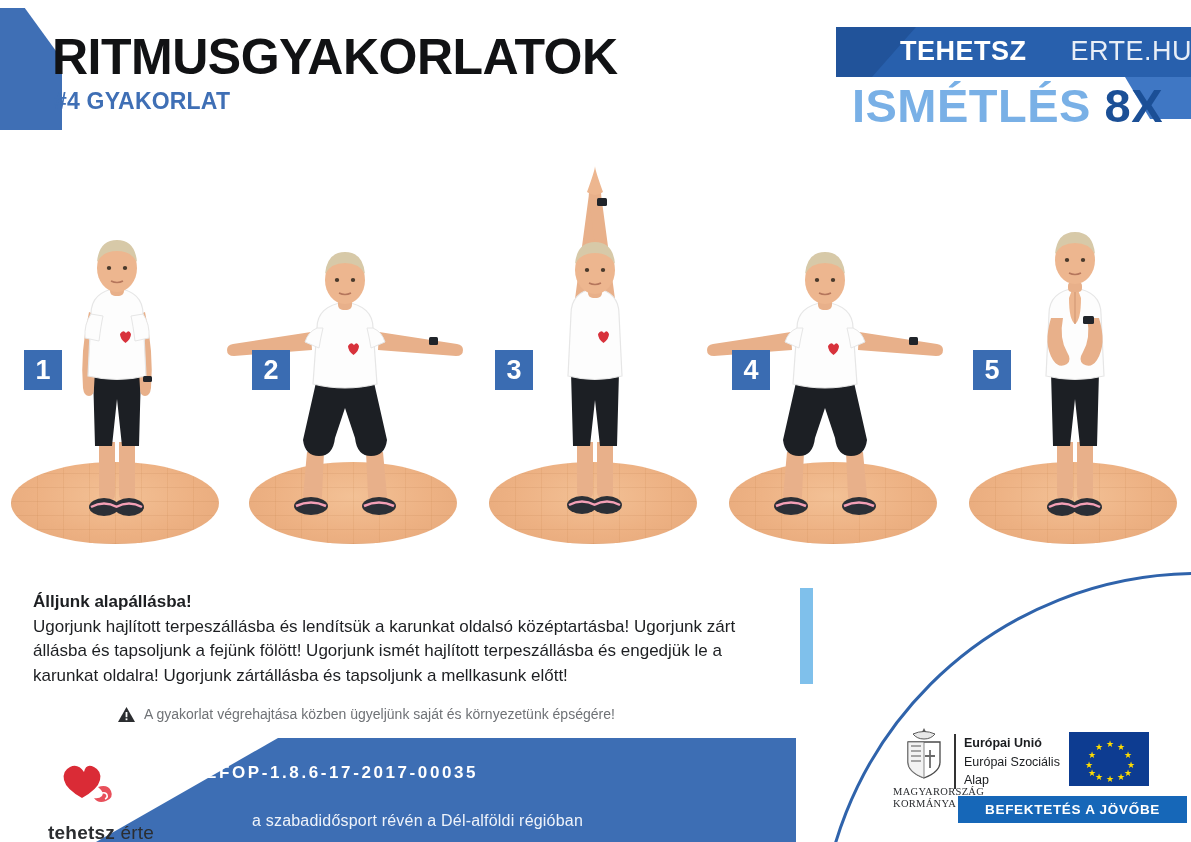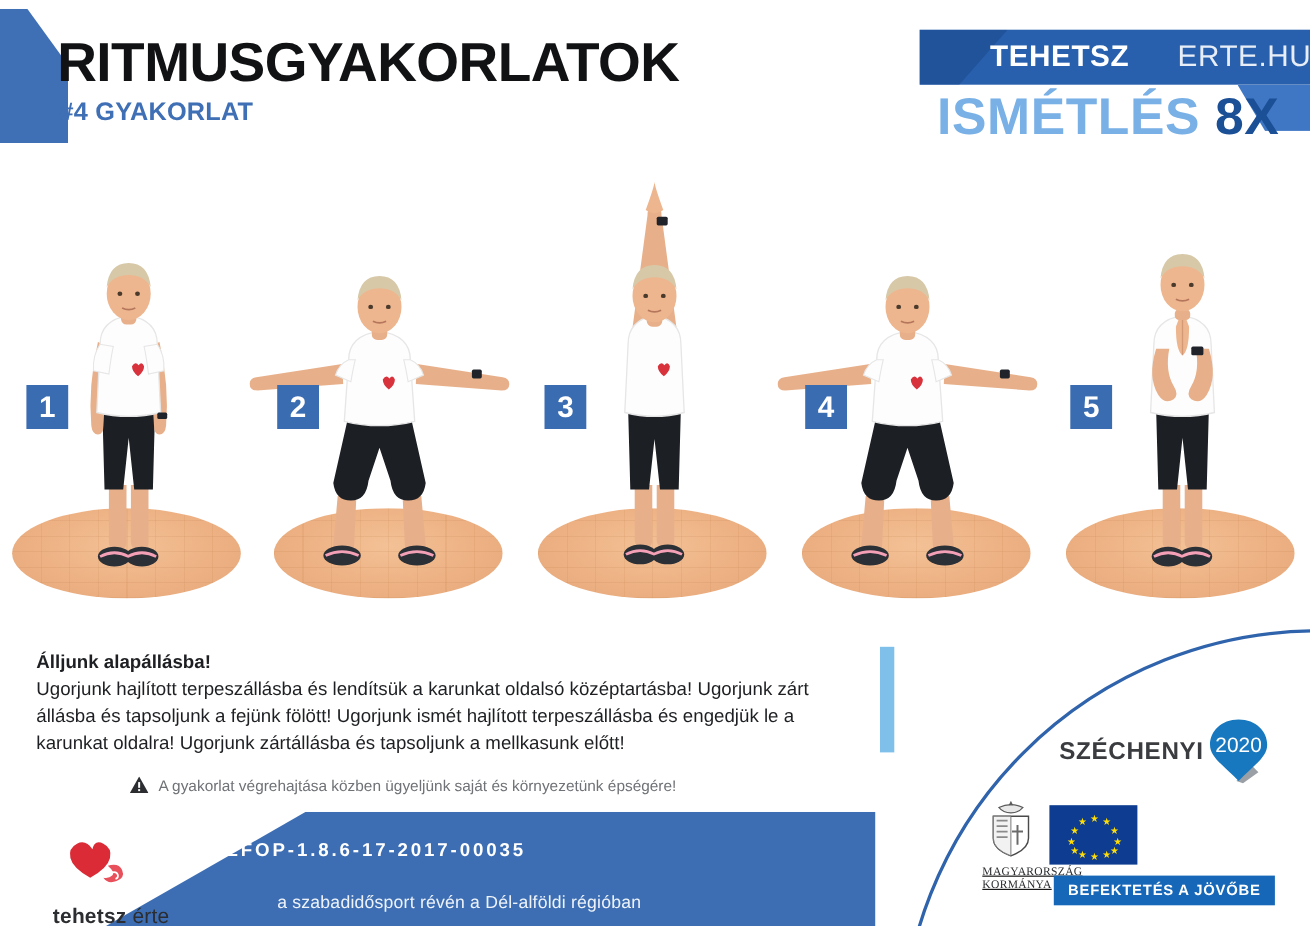--- a/index.html
+++ b/index.html
@@ -111,21 +111,21 @@
   .instr-body { font-size: 17px; font-weight: 400; line-height: 1.46; }
 
   .vbar {
     position: absolute; left: 800px; top: 588px;
     width: 13px; height: 96px;
     background: #7fc0eb;
   }
 
   .warn {
     position: absolute; left: 118px; top: 706px;
-    display: flex; align-items: flex-start; gap: 9px;
+    display: flex; align-items: center; gap: 9px;
     color: #6f7276; font-size: 14px; white-space: nowrap;
   }
   .warn-ico { display:block; }
 
   
   .arc {
     position: absolute; left: 818px; top: 572px;
     width: 760px; height: 760px;
     border: 3px solid #2f63ab;
     border-radius: 50%;
@@ -169,39 +169,39 @@
   
   .szech { position: absolute; left: 963px; top: 652px; display: flex; align-items: center; }
   .szech-txt {
     font-size: 22px; font-weight: 700; color: #3a3c3f; letter-spacing: .6px;
     white-space: nowrap;
   }
 
   
   .eu { position: absolute; left: 893px; top: 728px; }
   .eu-row { display: flex; align-items: flex-start; gap: 9px; }
-  .eu-crest { width: 52px; text-align: center; text-decoration: underline; }
+  .eu-crest { width: 52px; text-align: right; }
   .eu-crest-txt {
     font-family: "Liberation Serif", serif;
     font-size: 10.5px; color: #2b2d30; line-height: 1.15; margin-top: 2px;
     letter-spacing: .3px;
   }
   .eu-mid { border-left: 2px solid #333; padding-left: 8px; margin-top: 6px; }
   .eu-mid .t1 { font-size: 12.5px; font-weight: 700; color: #1b1d20; line-height: 1.5; }
   .eu-mid .t2 { font-size: 12.5px; color: #1b1d20; line-height: 1.45; }
   .eu-flag {
     width: 80px; height: 54px; background: #0d3c91;
     position: relative; margin-top: 4px; flex: 0 0 auto;
   }
   .eu-star { position: absolute; color: #ffdd00; font-size: 9px; line-height: 1; }
   .eu-banner {
     position: absolute; left: 65px; top: 68px;
     background: #1667b8; color: #ffffff;
     font-size: 13.5px; font-weight: 700; letter-spacing: .7px;
-    padding: 6px 13px; white-space: nowrap;
+    padding: 6px 27px; white-space: nowrap;
   }
 </style>
 </head>
 <body>
 
 <div id="poster">
 
   <div class="hdr-left-shape"></div>
 
   <div class="hdr-title">RITMUSGYAKORLATOK</div>
@@ -406,46 +406,43 @@
 
   <div class="logo-te">
     <svg width="130" height="42" viewBox="0 0 130 42">
       <path d="M48 10 q-6 -9 -14 -5 q-8 4 -6 13 q2 9 18 18 q16 -9 18 -18 q2 -9 -6 -13 q-8 -4 -10 5 Z" fill="#da2b36"></path>
       <path d="M62 25 q10 -3 13 4 q3 7 -5 10 q-8 3 -12 -3 q5 1 8 -2 q3 -3 -4 -9 Z" fill="#e8505b"></path>
       <path d="M66 31 q4 -1 5 2 q1 3 -2 4" stroke="#ffffff" stroke-width="1.6" fill="none"></path>
     </svg>
     <div class="logo-te-txt"><b>tehetsz</b> <span>érte</span></div>
   </div>
 
-  <div class="szech">
-    <div class="szech-txt">SZÉCHENYI</div>
-    <svg width="60" height="62" viewBox="0 0 60 62" style="margin-left:4px;">
-      <path d="M26 58 L40 44 L46 50 L32 60 Z" fill="#9aa0a6"></path>
-      <path d="M28 2 C12 2 2 13 2 25 C2 37 16 45 28 58 C40 45 54 37 54 25 C54 13 44 2 28 2 Z" fill="#1878bf"></path>
-      <text x="28" y="32" font-family="Liberation Sans, sans-serif" font-size="19" font-weight="400" fill="#ffffff" text-anchor="middle">2020</text>
-    </svg>
-  </div>
 
   <div class="eu">
     <div class="eu-row">
       <div class="eu-crest">
         <svg width="42" height="52" viewBox="0 0 42 52">
           <path d="M5 14 L5 34 Q5 44 21 50 Q37 44 37 34 L37 14 Z" fill="#ffffff" stroke="#4a4a4a" stroke-width="1.3"></path>
           <path d="M5 14 L21 14 L21 50 Q5 44 5 34 Z" fill="#f2f2f2" stroke="#6a6a6a" stroke-width=".8"></path>
           <path d="M8 18 h10 M8 23 h10 M8 28 h10 M8 33 h10" stroke="#8a8a8a" stroke-width="1.6"></path>
           <path d="M27 22 v18 M22 28 h10" stroke="#6a6a6a" stroke-width="1.8"></path>
           <path d="M10 6 q11 -5 22 0 q-4 5 -11 5 q-7 0 -11 -5 Z" fill="#e8e8e8" stroke="#5a5a5a" stroke-width="1"></path>
           <path d="M21 0 l2 4 l-4 0 Z" fill="#5a5a5a"></path>
         </svg>
         <div class="eu-crest-txt">
           <div>MAGYARORSZÁG</div>
           <div>KORMÁNYA</div>
         </div>
       </div>
 
+      <div class="eu-mid">
+        <div class="t1">Európai Unió</div>
+        <div class="t2">Európai Szociális</div>
+        <div class="t2">Alap</div>
+      </div>
 
       <div class="eu-flag">
         <span class="eu-star" style="left:37px; top:8px;">★</span>
         <span class="eu-star" style="left:48px; top:11px;">★</span>
         <span class="eu-star" style="left:55px; top:19px;">★</span>
         <span class="eu-star" style="left:58px; top:29px;">★</span>
         <span class="eu-star" style="left:55px; top:37px;">★</span>
         <span class="eu-star" style="left:48px; top:41px;">★</span>
         <span class="eu-star" style="left:37px; top:43px;">★</span>
         <span class="eu-star" style="left:26px; top:41px;">★</span>

